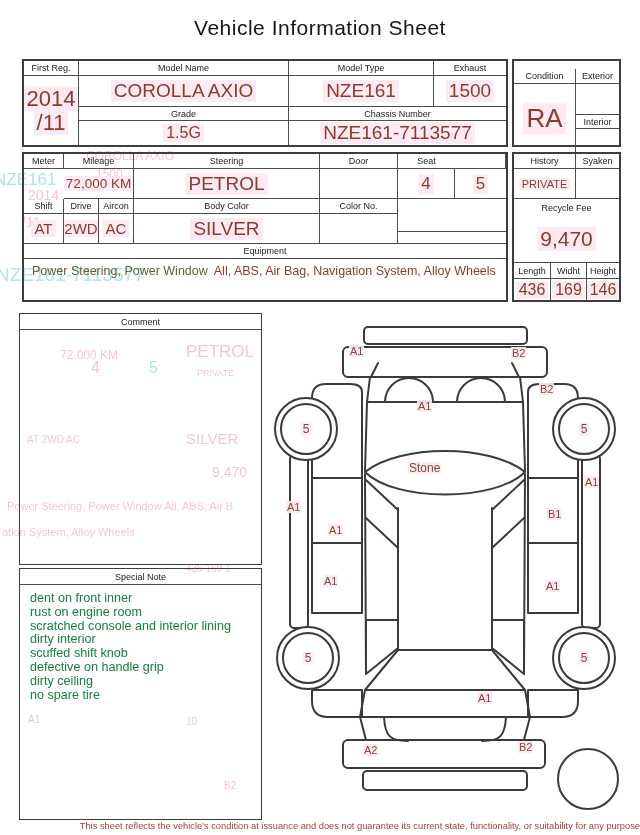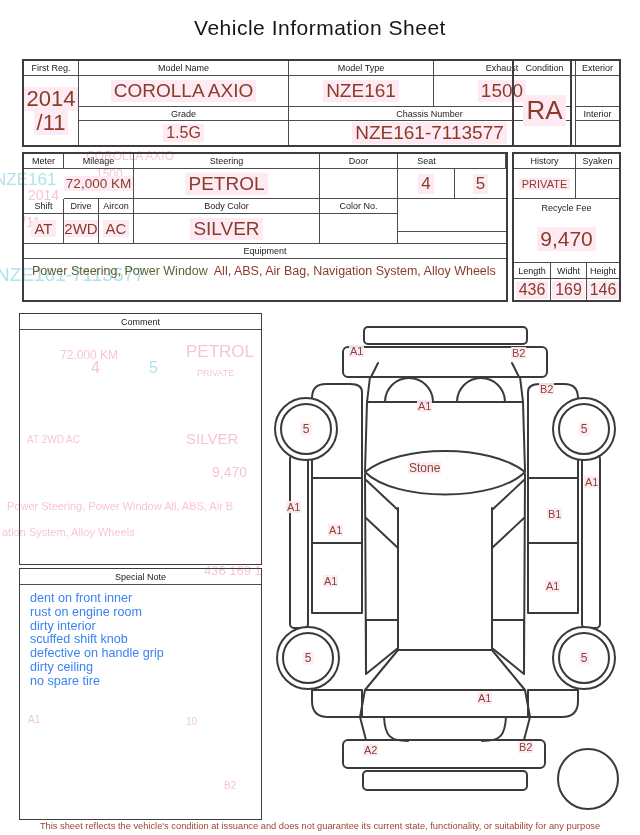--- a/index.html
+++ b/index.html
@@ -10,41 +10,41 @@
   
   .box{position:absolute;border:2px solid #3d3d3d;box-sizing:border-box;background:transparent;}
   .grid{display:grid;width:100%;height:100%;}
   .cell{display:flex;align-items:center;justify-content:center;overflow:hidden;}
   .h{font-size:9px;color:#222;}
   .v{color:#8a3c2a;}
   .hl{background:#fdeaf2;padding:0 3px;white-space:nowrap;}
   .bR{border-right:1px solid #4d4d4d;} .bB{border-bottom:1px solid #4d4d4d;} .fs13{font-size:13.5px;} .fs15{font-size:15px;} .fs16{font-size:16px;}
   .fs17{font-size:17px;} .fs19{font-size:19px;} .fs21{font-size:21px;} .fs22{font-size:22px;}
   .fs26{font-size:26px;} .fs11{font-size:11px;}
-  #t1{left:22px;top:59px;width:550px;height:88px;}
+  #t1{left:22px;top:59px;width:486px;height:88px;}
   #t1 .grid{grid-template-columns:55px 210px 145px 1fr;grid-template-rows:15px 31px 14px 1fr;}
   #t1r{left:512px;top:59px;width:109px;height:88px;}
-  #t1r .grid{grid-template-columns:62px 1fr;grid-template-rows:15px 31px 14px 1fr;}
+  #t1r .grid{grid-template-columns:62px 1fr;grid-template-rows:15px 31px 14px 1fr;margin-top:8px;}
   #t2{left:22px;top:152px;width:486px;height:150px;}
   #t2 .grid{grid-template-columns:40px 35px 35px 186px 78px 57px 1fr;
             grid-template-rows:15px 30px 15px 30px 15px 1fr;}
   #t2r{left:512px;top:152px;width:109px;height:150px;display:flex;flex-direction:column;}
   .t2rA{display:grid;grid-template-columns:62px 1fr;grid-template-rows:15px 30px;}
   .t2rB{height:63px;border-bottom:1px solid #4d4d4d;display:flex;flex-direction:column;}
   .t2rC{flex:1;display:grid;grid-template-columns:37px 36px 1fr;grid-template-rows:16px 1fr;}
   .eqp{justify-content:flex-start;align-items:flex-start;padding:5px 0 0 8px;font-size:12.5px;line-height:15px;}
   .eqa{color:#64603480;color:#646034;} .eqb{color:#8a3c2a;margin-left:6px;}
   
   .nbox{position:absolute;border:1.5px solid #3d3d3d;box-sizing:border-box;}
   .ntitle{height:15px;border-bottom:1px solid #4d4d4d;display:flex;align-items:center;justify-content:center;
           font-size:9px;color:#222;}
   #comment{left:19px;top:313px;width:243px;height:252px;}
   #special{left:19px;top:568px;width:243px;height:252px;}
-  .notes{padding:7px 6px 0 10px;font-size:12.6px;line-height:13.8px;color:#3b82f6;}
-  #footer{left:0;top:821px;width:640px;text-align:center;font-size:9.3px;color:#a04434;}
+  .notes{padding:7px 6px 0 10px;font-size:12.6px;line-height:13.8px;color:#15803d;}
+  #footer{left:0;top:821px;width:640px;text-align:right;font-size:9.3px;color:#a04434;}
   
   #diagram{left:270px;top:313px;width:360px;height:500px;}
   #diagram svg{position:absolute;left:0;top:0;}
   .dlab{position:absolute;font-size:11px;line-height:12px;color:#8a4535;background:rgba(252,233,241,.92);
         padding:0 1px;white-space:nowrap;}
   .stone{font-size:12px;}
   .wnum{position:absolute;font-size:12px;color:#8a4535;background:rgba(252,233,241,.85);
         transform:translate(-50%,-50%);padding:0 2px;line-height:13px;}
   
   .ghost{position:absolute;white-space:nowrap;font-family:"Liberation Sans",sans-serif;z-index:0;}
@@ -65,21 +65,21 @@
   <span class="ghost gpink" style="left:60px;top:348px;font-size:12px;">72,000 KM</span>
   <span class="ghost gpink" style="left:91px;top:359px;font-size:16px;">4</span>
   <span class="ghost gcyan" style="left:149px;top:359px;font-size:16px;">5</span>
   <span class="ghost gpink" style="left:186px;top:342px;font-size:17px;">PETROL</span>
   <span class="ghost gpink" style="left:197px;top:368px;font-size:9px;">PRIVATE</span>
   <span class="ghost gpink" style="left:27px;top:434px;font-size:10px;">AT  2WD  AC</span>
   <span class="ghost gpink" style="left:186px;top:430px;font-size:15px;">SILVER</span>
   <span class="ghost gpink" style="left:212px;top:464px;font-size:14px;">9,470</span>
   <span class="ghost gpink" style="left:7px;top:500px;font-size:11px;">Power Steering, Power Window  All, ABS, Air B</span>
   <span class="ghost gpink" style="left:2px;top:526px;font-size:11px;">ation System, Alloy Wheels</span>
-  <span class="ghost gpink" style="left:204px;top:563px;font-size:13px;">436  169  1</span>
+  <span class="ghost gpink" style="left:186px;top:563px;font-size:10px;">436  169  1</span>
   <span class="ghost gpink" style="left:28px;top:714px;font-size:10px;">A1</span>
   <span class="ghost gpink" style="left:186px;top:716px;font-size:10px;">10</span>
   <span class="ghost gpink" style="left:224px;top:780px;font-size:10px;">B2</span>
 
   <div id="title" class="abs content">Vehicle Information Sheet</div>
 
   <div id="t1" class="box content">
       <div class="grid">
     <div class="cell h bR bB">First Reg.</div>
     <div class="cell h bR bB">Model Name</div>
@@ -208,20 +208,21 @@
 
   <div id="comment" class="nbox content">
     <div class="ntitle">Comment</div>
   </div>
 
   <div id="special" class="nbox content">
     <div class="ntitle">Special Note</div>
     <div class="notes">
       <div>dent on front inner</div>
       <div>rust on engine room</div>
+      <div>scratched console and interior lining</div>
       <div>dirty interior</div>
       <div>scuffed shift knob</div>
       <div>defective on handle grip</div>
       <div>dirty ceiling</div>
       <div>no spare tire</div>
     </div>
   </div>
 
   <div id="diagram" class="abs content">
     <svg width="360" height="500" viewBox="270 313 360 500" fill="none" stroke="#3a3a3a" stroke-width="2" stroke-linejoin="round" stroke-linecap="round">

